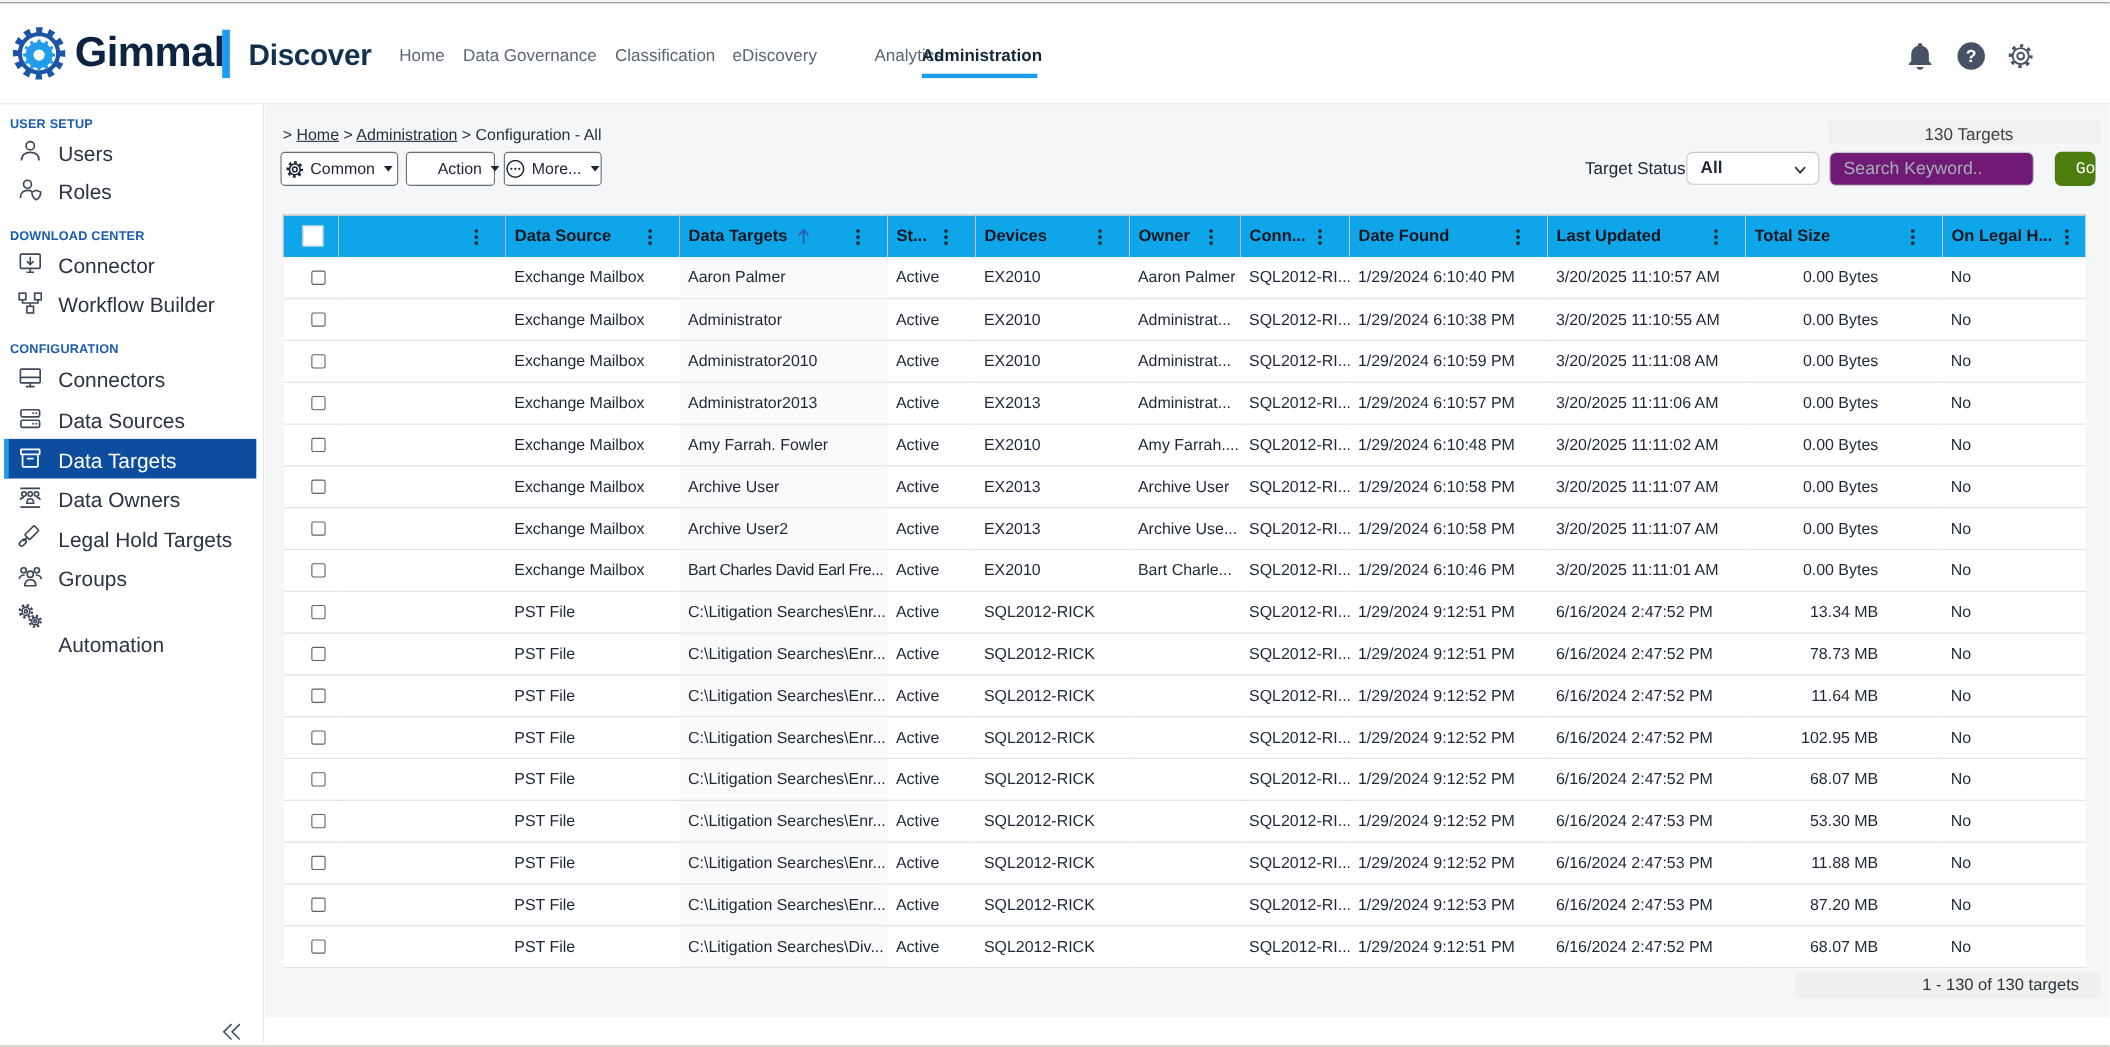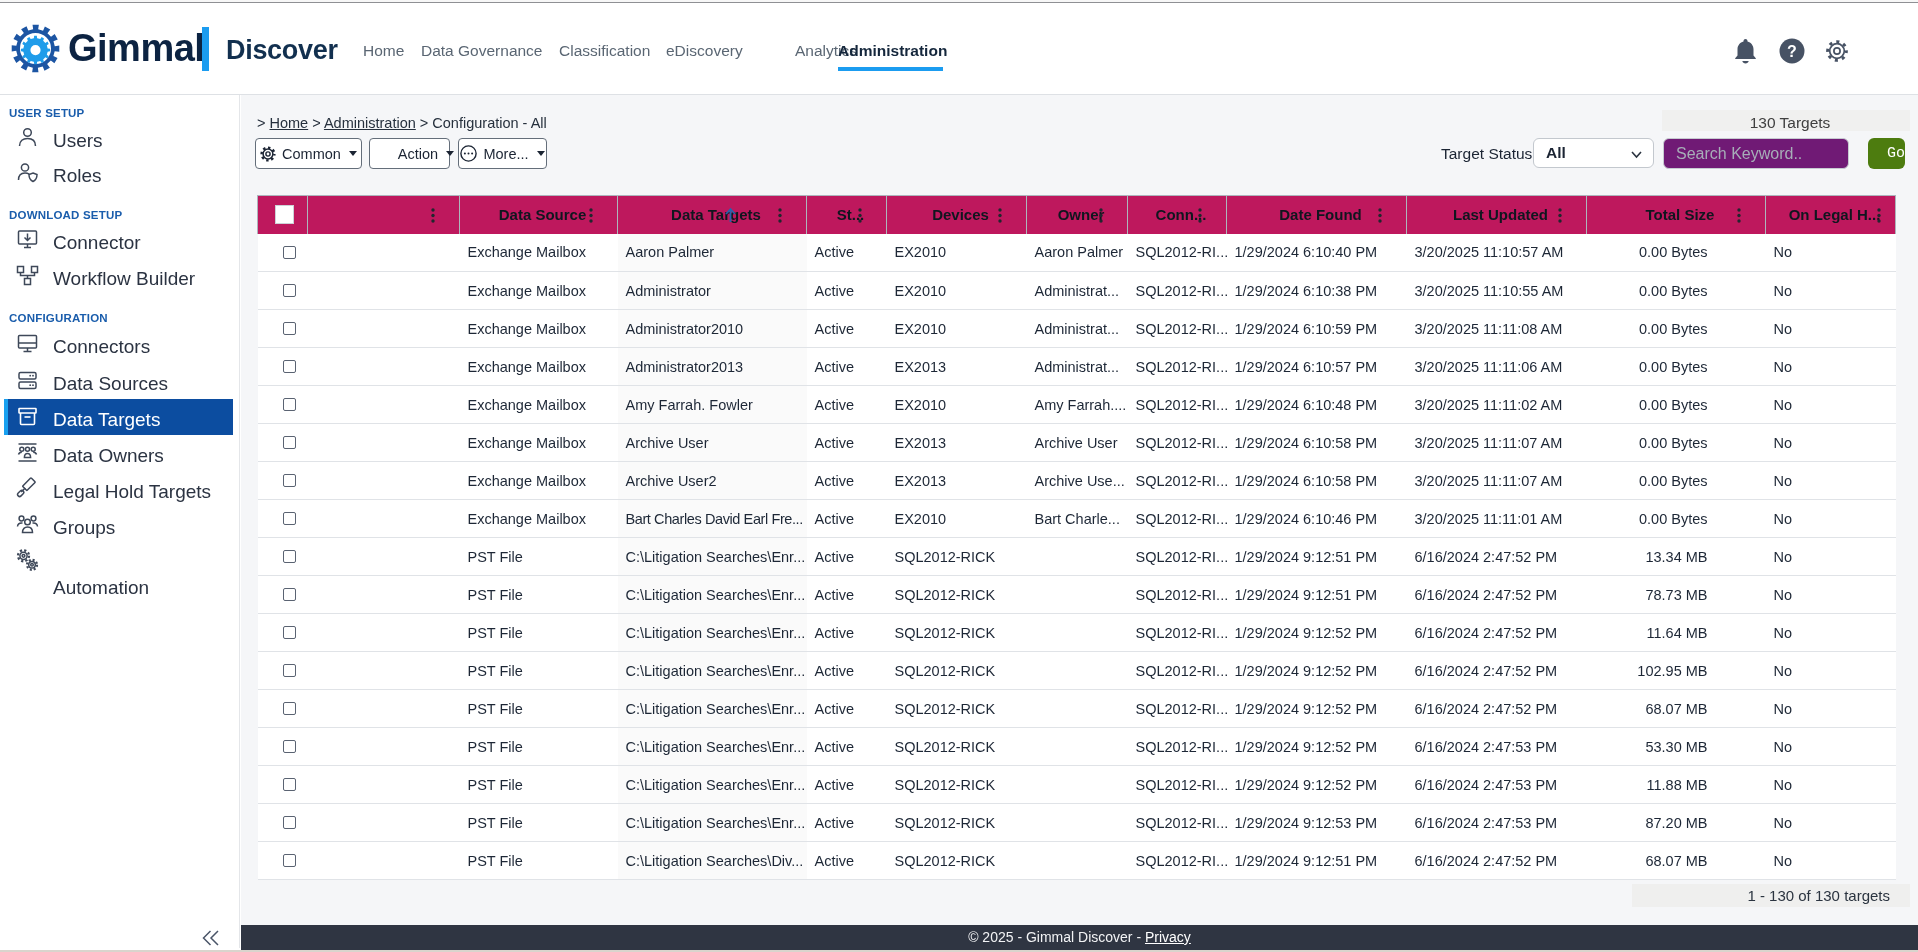--- a/index.html
+++ b/index.html
@@ -34,21 +34,21 @@
 #targets130 { left:1690px; top:114px; width:200px; text-align:center; font-size:15.5px; color:#404040; }
 .btn { top:138px; height:31px; background:#fff; border:1px solid #646e7a; border-radius:4px; font-size:14.5px; color:#1b2433; display:flex; align-items:center; justify-content:center; gap:6px; }
 .caret { width:0; height:0; border-left:4.5px solid transparent; border-right:4.5px solid transparent; border-top:5.5px solid #1b2433; margin-left:2px; }
 #tslabel { left:1441px; top:145px; font-size:15.5px; color:#1b2433; }
 #tssel { left:1533px; top:138px; width:121px; height:30px; background:#fff; border:1px solid #c3c8ce; border-radius:6px; font-size:15.5px; font-weight:bold; color:#1b2433; display:flex; align-items:center; padding:0 12px; }
 #tssel svg { position:absolute; right:10px; top:9px; }
 #search { left:1663px; top:138px; width:186px; height:31px; background:#701a75; border:1px solid #c7cbd1; border-radius:6px; font-size:16px; color:#a7aeb8; line-height:29px; padding:0 12px; }
 #gobtn { left:1868px; top:138px; width:37px; height:31px; background:#4d7c0f; border-radius:6px; color:#fff; font-size:15px; text-align:right; line-height:31px;font-family:Liberation Mono, monospace; }
 
 #tbl { left:257px; top:195px; width:1638px; border-collapse:collapse; table-layout:fixed; font-size:14.5px; }
-#tbl th { background:#be185d; height:38px; border:1px solid #adb5bc; border-bottom:none; font-size:15px; color:#10161f; text-align:center; font-weight:bold; padding:0 0 0 8px; position:relative; }
+#tbl th { background:#0ea5e9; height:38px; border:1px solid #adb5bc; border-bottom:none; font-size:15px; color:#10161f; text-align:left; font-weight:bold; padding:0 0 0 8px; position:relative; }
 #tbl td { height:38px; border-bottom:1px solid #e0e3e7; color:#1d2736; padding:0 0 0 8px; overflow:hidden; white-space:nowrap; background:#fff; }
 #tbl td.srt { background:#fafafa; }
 #tbl td.num { text-align:right; padding-right:58px; }
 .keb { position:absolute; right:24px; top:12px; }
 .cb { width:13px; height:13px; border:1.5px solid #5a6372; border-radius:2px; background:#fff; margin-left:17px; }
 .hcb { width:19px; height:19px; border:1px solid #cdd2d7; background:#fff; margin-left:9px; }
 #pager { left:1632px; top:884px; width:278px; height:23px; background:#efefee; }
 #pagertxt { left:1620px; top:887px; width:270px; text-align:right; font-size:15px; color:#2b3440; }
 
 #foot { left:241px; top:925px; width:1677px; height:25px; background:#2f3542; color:#f2f3f5; font-size:14px; text-align:center; line-height:25px; }
@@ -89,21 +89,21 @@
   <circle cx="12" cy="12" r="3.1" fill="none" stroke="#475264" stroke-width="1.7"></circle>
 </svg>
 <div id="avatar" class="abs">RW</div>
 
 <div id="side" class="abs"></div>
 <div id="selitem" class="abs"></div>
 <div id="selbar" class="abs"></div>
 <div class="abs sect" style="top:107px;">USER SETUP</div>
 <div class="abs sitem" style="top:130px;">Users</div>
 <div class="abs sitem" style="top:165px;">Roles</div>
-<div class="abs sect" style="top:209px;">DOWNLOAD SETUP</div>
+<div class="abs sect" style="top:209px;">DOWNLOAD CENTER</div>
 <div class="abs sitem" style="top:232px;">Connector</div>
 <div class="abs sitem" style="top:268px;">Workflow Builder</div>
 <div class="abs sect" style="top:312px;">CONFIGURATION</div>
 <div class="abs sitem" style="top:336px;">Connectors</div>
 <div class="abs sitem" style="top:373px;">Data Sources</div>
 <div class="abs sitem" style="top:409px;color:#fff;">Data Targets</div>
 <div class="abs sitem" style="top:445px;">Data Owners</div>
 <div class="abs sitem" style="top:481px;">Legal Hold Targets</div>
 <div class="abs sitem" style="top:517px;">Groups</div>
 <div class="abs sitem" style="top:577px;">Automation</div>
@@ -559,15 +559,14 @@
           <td>SQL2012-RI...</td>
           <td>1/29/2024 9:12:51 PM</td>
           <td>6/16/2024 2:47:52 PM</td>
           <td class="num">68.07 MB</td>
           <td>No</td>
         </tr>
 </tbody>
 </table>
 <div id="pager" class="abs"></div>
 <div id="pagertxt" class="abs">1 - 130 of 130 targets</div>
-<div id="foot" class="abs">© 2025 - Gimmal Discover - <a style="text-decoration:underline;">Privacy</a></div>
 <div id="botstrip" class="abs"></div>
 </div>
 
 </body></html>

